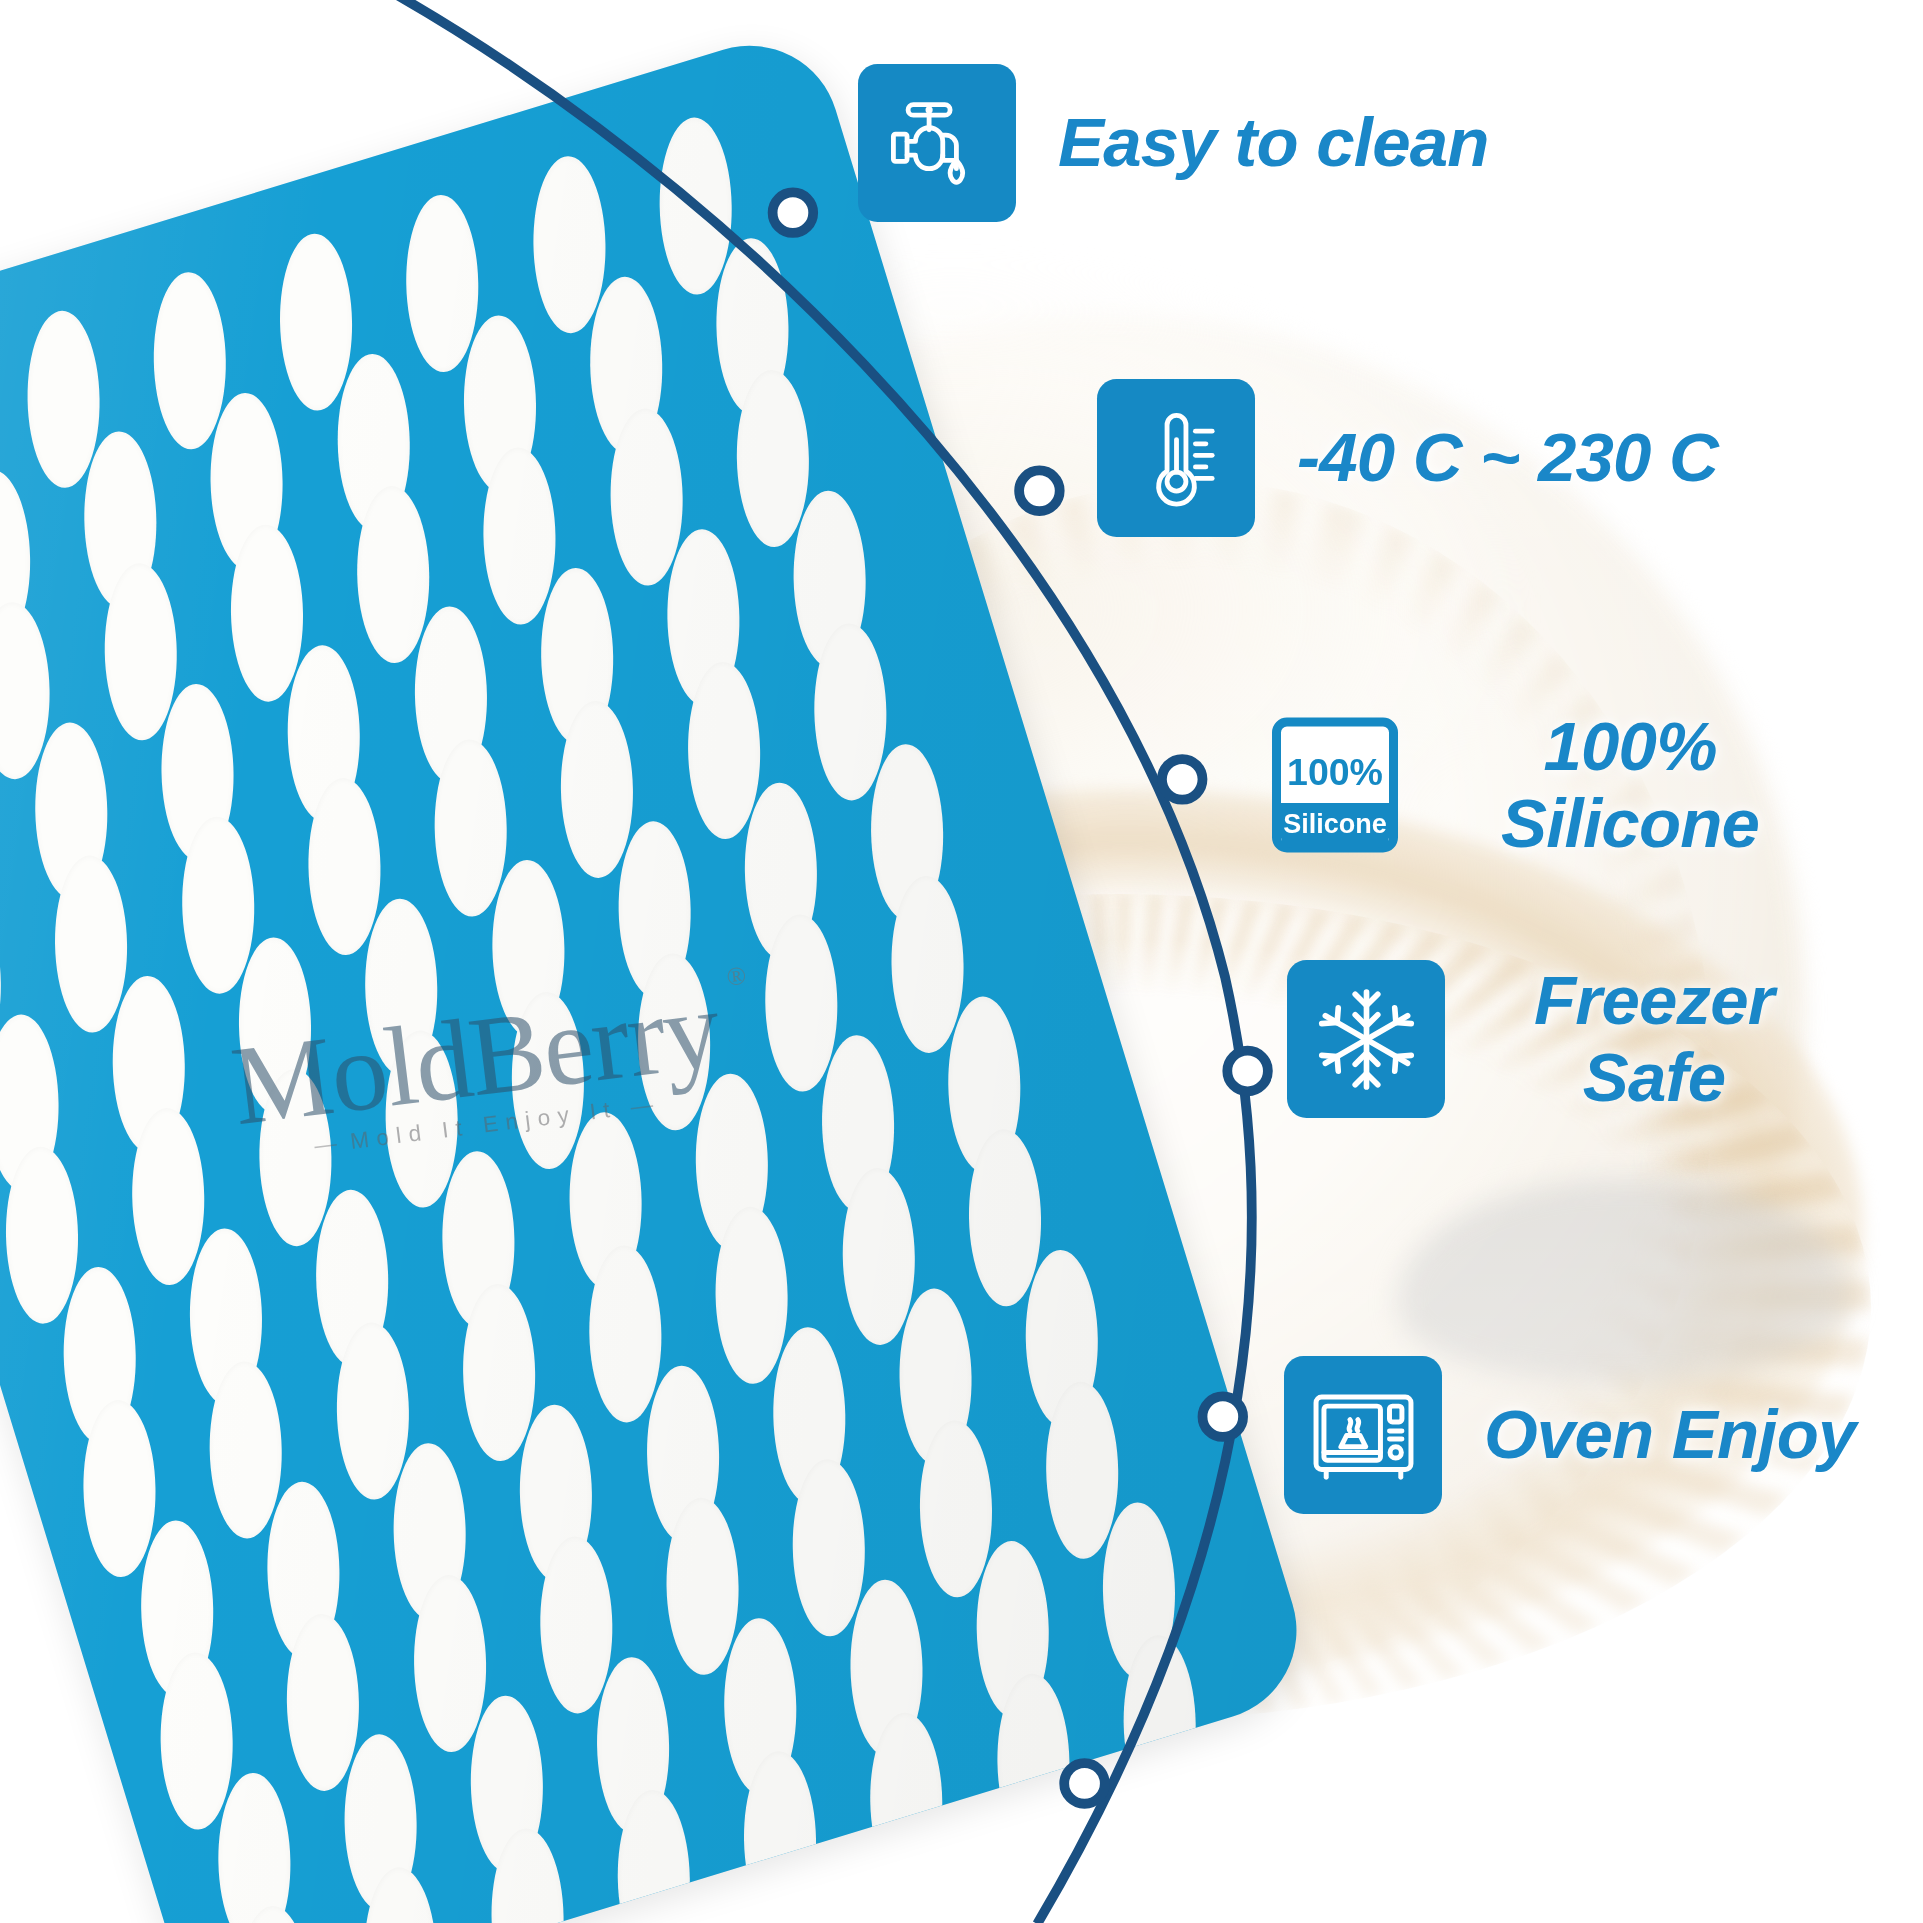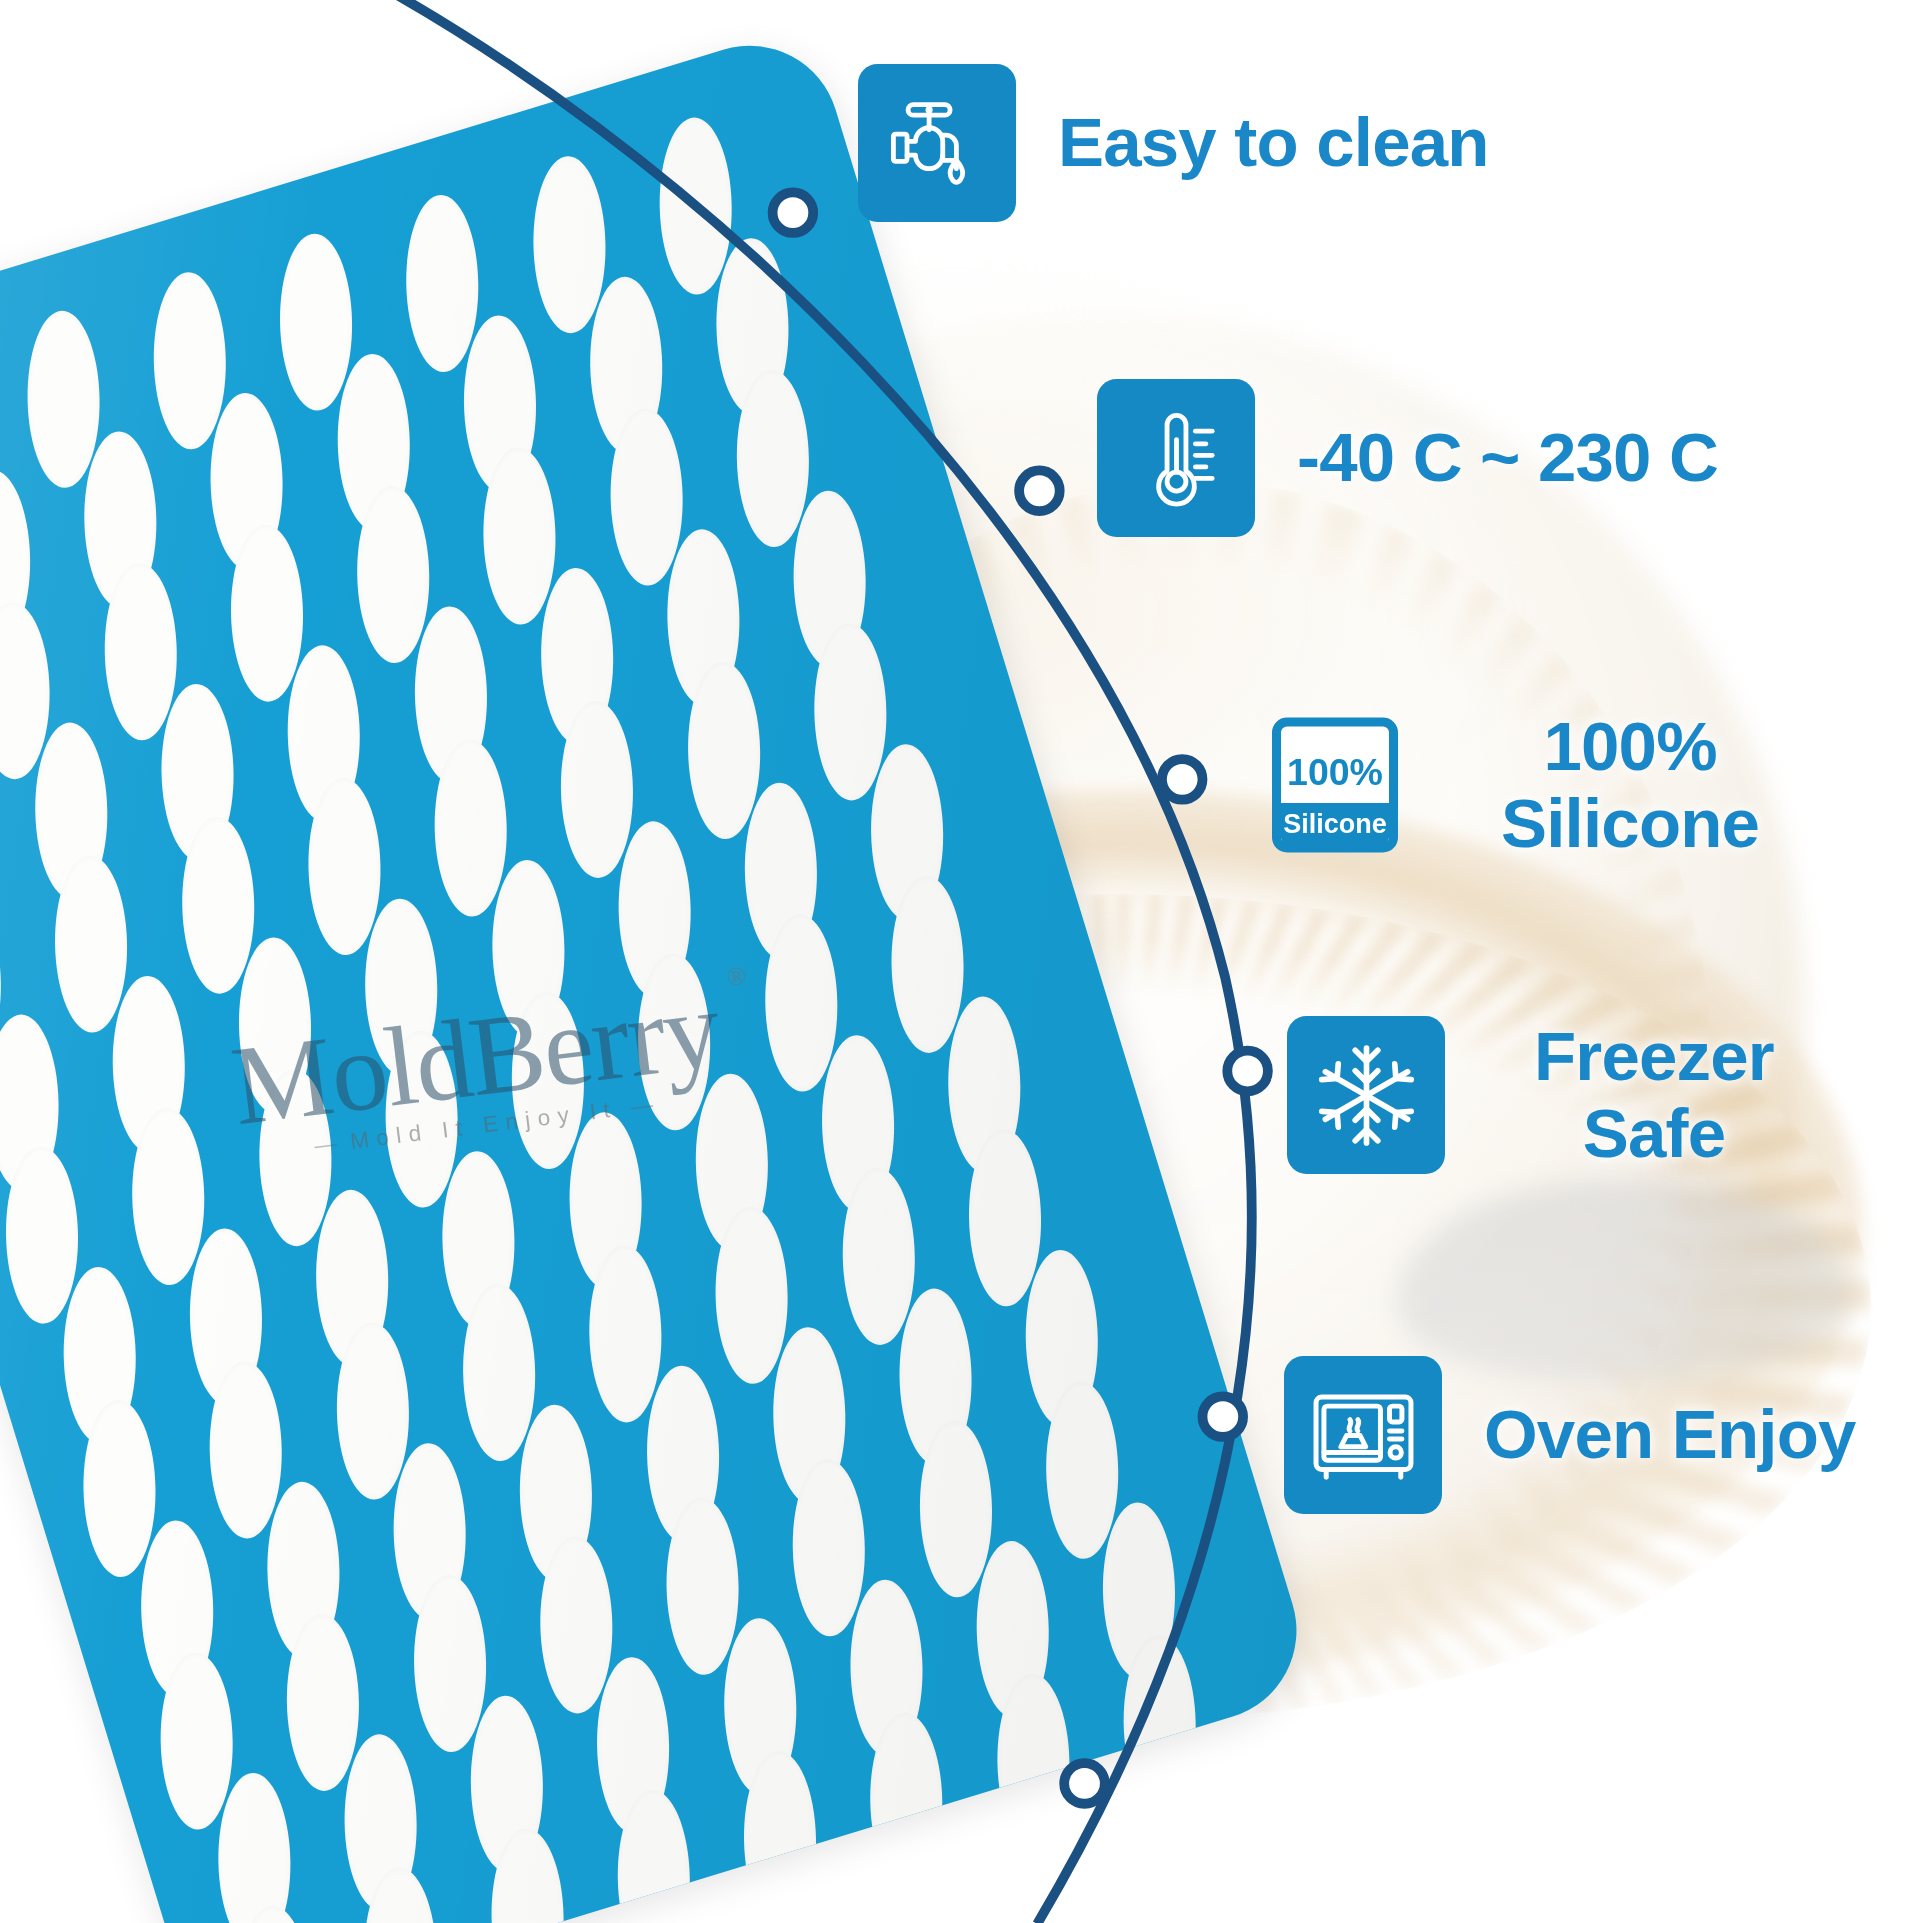--- a/index.html
+++ b/index.html
@@ -212,20 +212,21 @@
     border-radius: 0;
   }
   .flabel {
     font-size: 69px;
     font-weight: bold;
     color: #1a87c8;
     line-height: 1.02;
     white-space: pre-line;
     letter-spacing: -0.8px;
     text-shadow: 0 0 10.5px rgba(255,255,255,.9), 0 0 22.5px rgba(255,255,255,.8);
+    font-style: italic;
   }
   .flabel.two-line { line-height: 1.12; }
   .flabel.centered { text-align: center; }
 </style>
 </head>
 <body>
 
 <div id="stage">
 
   <div class="bg-layer">
@@ -406,21 +407,21 @@
         <rect x="11" y="8" width="78" height="84" rx="7" fill="#ffffff" stroke="#1589c4" stroke-width="6"></rect>
         <path d="M14 62 h72 v23 a7 7 0 0 1 -7 7 H21 a7 7 0 0 1 -7 -7 z" fill="#1589c4"></path>
         <text x="50" y="50" text-anchor="middle" font-family="Liberation Sans, sans-serif" font-size="25" font-weight="bold" fill="#1589c4">100%</text>
         <text x="50" y="82" text-anchor="middle" font-family="Liberation Sans, sans-serif" font-size="18" font-weight="bold" fill="#ffffff">Silicone</text>
       </svg>
     </div>
     <div class="flabel two-line centered" style="margin-left:45px;">100%
 Silicone</div>
   </div>
 
-  <div class="feature" style="left:1287px; top:1016px;">
+  <div class="feature" style="left:1287px; top:960px;">
     <div class="ficon">
       <svg width="113" height="113" viewBox="0 0 100 100" fill="none" stroke="#ffffff" stroke-width="5" stroke-linecap="round" stroke-linejoin="round">
         <g>
           <line x1="50" y1="8" x2="50" y2="92"></line>
           <line x1="13.6" y1="29" x2="86.4" y2="71"></line>
           <line x1="13.6" y1="71" x2="86.4" y2="29"></line>
           <path d="M50 20 l-10 -10 M50 20 l10 -10"></path>
           <path d="M50 38 l-10 -10 M50 38 l10 -10"></path>
           <path d="M50 80 l-10 10 M50 80 l10 10"></path>
           <path d="M50 62 l-10 10 M50 62 l10 10"></path>

